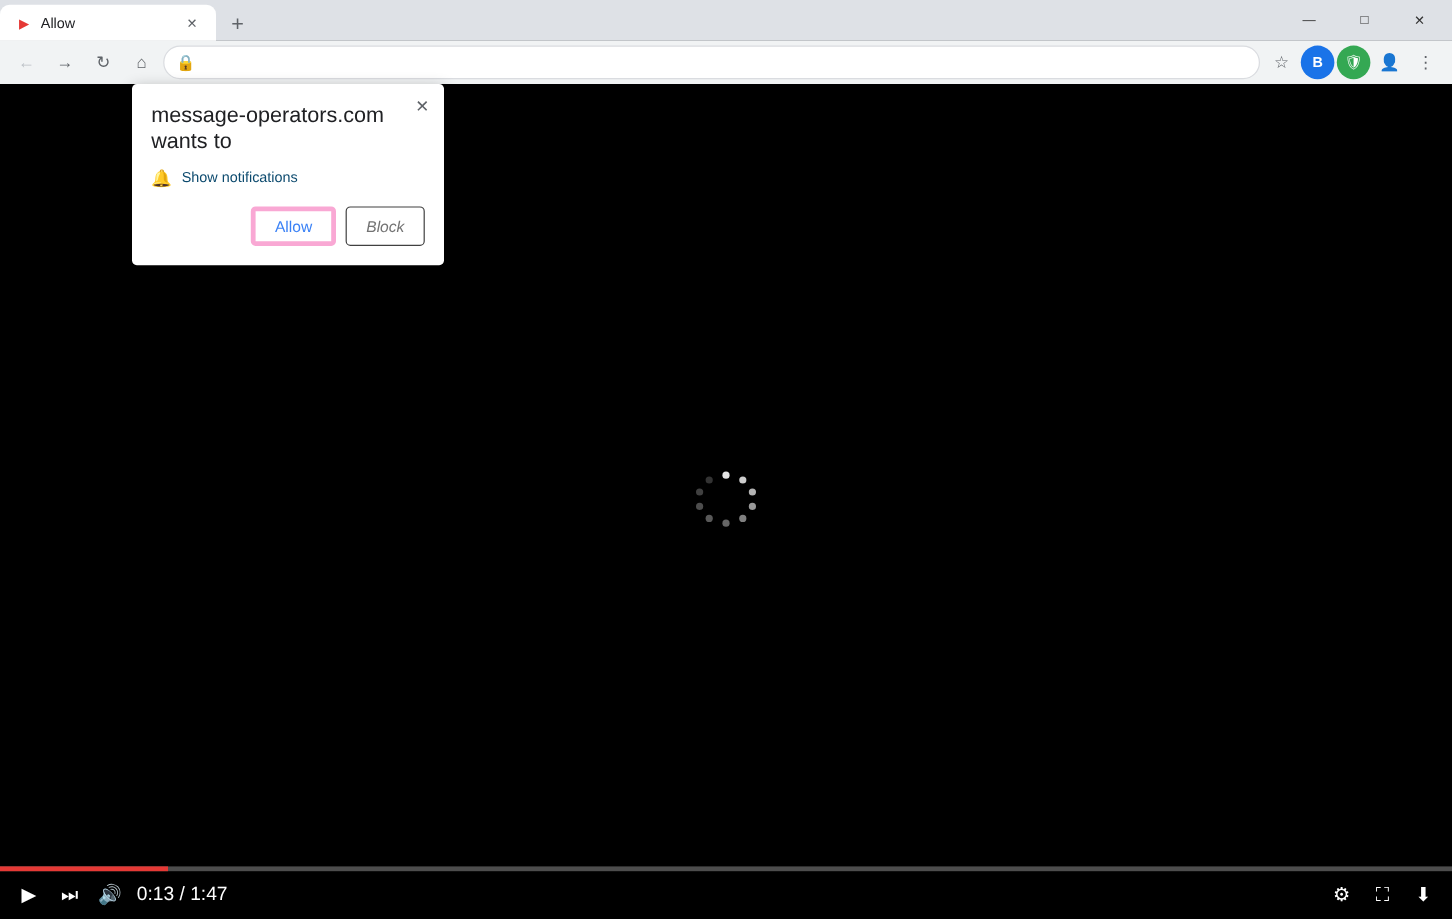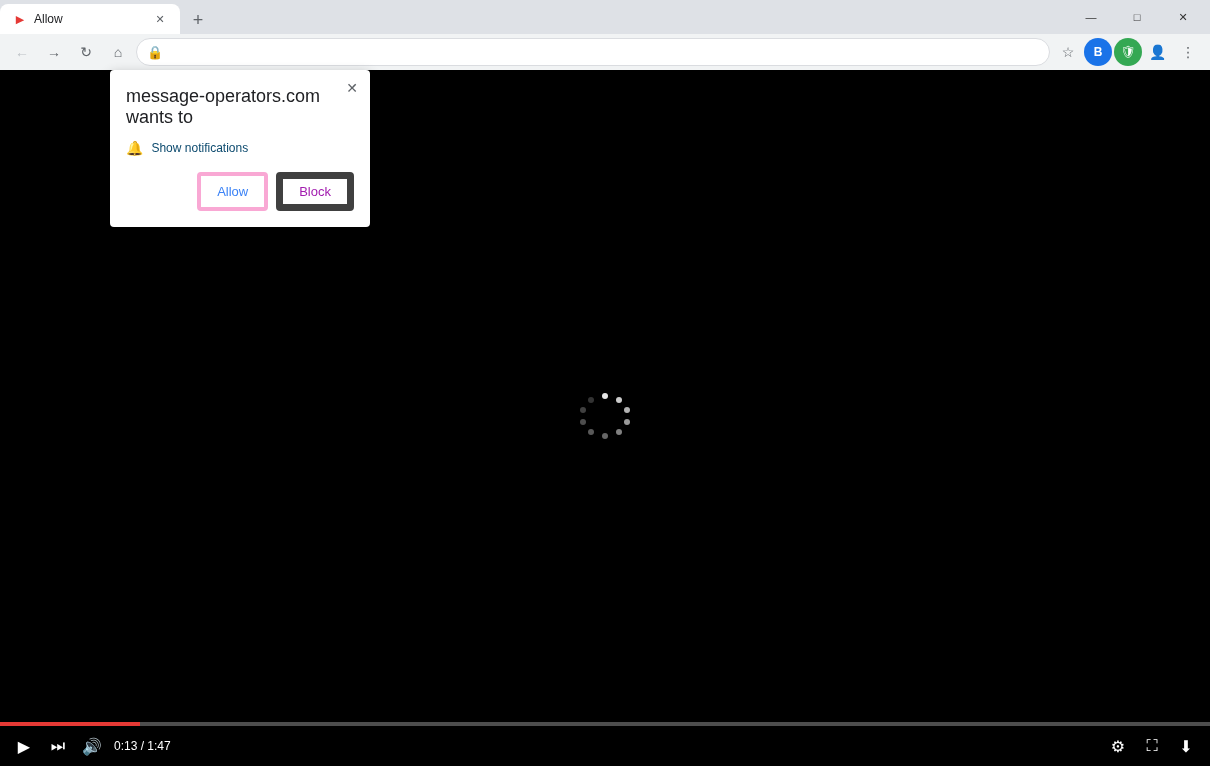--- a/index.html
+++ b/index.html
@@ -273,22 +273,23 @@
       border: none;
       font-family: inherit;
     }
     .btn-allow {
       background: transparent;
       color: #3b82f6;
       border: 4px solid #f9a8d4;
     }
     .btn-block {
       background: transparent;
-      color: #a21caf;
-      border: 7px solid #404040;
+      color: #737373;
+      border: 1px solid #404040;
+      font-style: italic;
     }
 
     
     .video-controls {
       position: absolute;
       bottom: 0;
       left: 0;
       right: 0;
       height: 40px;
       background: linear-gradient(transparent, rgba(0,0,0,0.7));
@@ -314,21 +315,21 @@
       color: white;
       font-size: 16px;
       cursor: pointer;
       display: flex;
       align-items: center;
       justify-content: center;
       width: 24px;
       height: 24px;
     }
     .time-display {
-      font-size: 12px;
+      font-size: 16px;
       color: white;
       white-space: nowrap;
     }
     .ctrl-spacer { flex: 1; }
     .ctrl-right {
       display: flex;
       align-items: center;
       gap: 10px;
     }
     .ctrl-btn-right {

